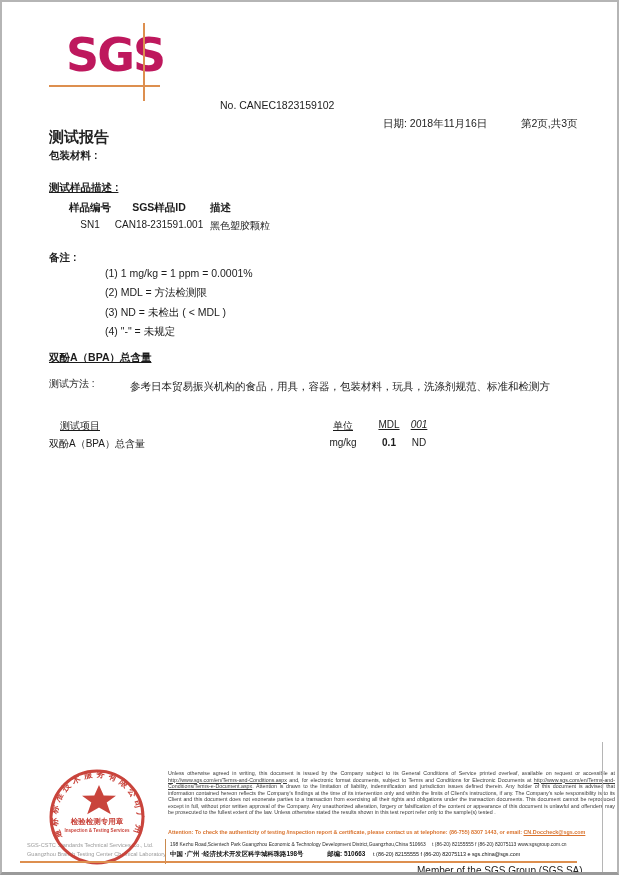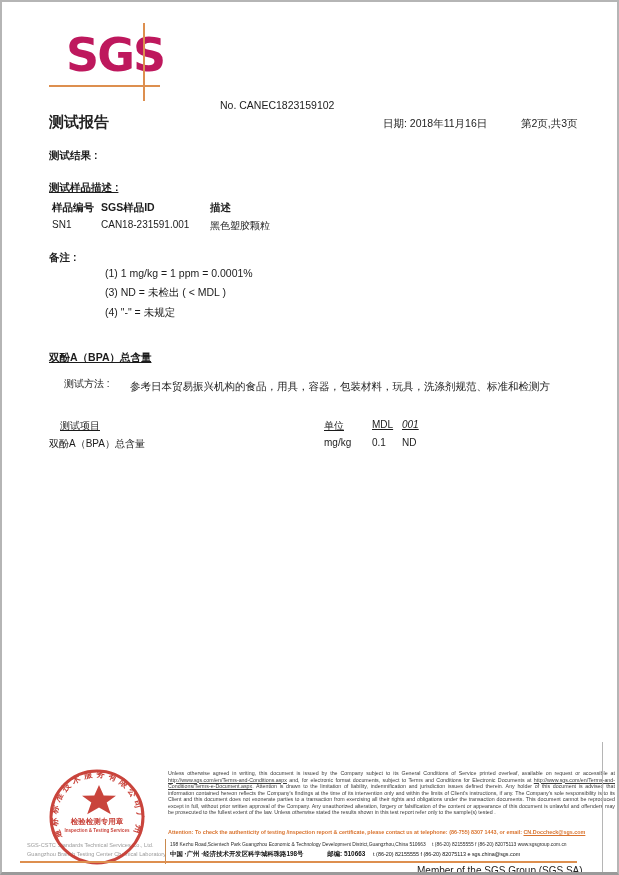--- a/index.html
+++ b/index.html
@@ -15,21 +15,21 @@
   .logo-text { font-weight:bold; font-size:46px; color:#be185d; letter-spacing:-2px; font-family:"DejaVu Sans","Liberation Sans",sans-serif; }
   .orange-h { height:2px; background:#dd8f4f; }
   .orange-v { width:2px; background:#dd8f4f; }
   
   .report-title { font-size:15px; font-weight:bold; color:#222; }
   .hdr-txt { font-size:10.5px; color:#222; }
   
   .lbl { font-size:10.5px; font-weight:bold; color:#1c1c1c; }
   .lbl.u { text-decoration:underline; }
   .txt { font-size:10px; color:#1c1c1c; }
-  .ctr { text-align:left; }
+  .ctr { text-align:center; }
   .und { text-decoration:underline; }
   .ital { font-style:italic; }
   .remarks { font-size:10.5px; line-height:19.3px; color:#1c1c1c; }
   .method-p { font-size:10.5px; line-height:19px; color:#1c1c1c; width:470px; }
   
   .company-gray { font-size:5.6px; line-height:9px; color:#9b9b9b; }
   .disclaimer { width:447px; font-size:5.3px; line-height:6.55px; color:#3c3c3c; text-align:justify; }
   .disclaimer .link { text-decoration:underline; }
   .attention { width:447px; font-size:5.4px; line-height:6.3px; color:#d9732e; font-weight:bold; }
   .attention .email { text-decoration:underline; }
@@ -43,58 +43,59 @@
 </style>
 </head>
 <body>
 
 <div class="page">
 
   <div class="abs logo-text" style="left:64px; top:26px;">SGS</div>
   <div class="abs orange-h" style="left:47px; top:83px; width:111px;"></div>
   <div class="abs orange-v" style="left:141px; top:21px; height:78px;"></div>
 
-  <div class="abs report-title" style="left:47px; top:111px;text-align:right;">测试报告</div>
+  <div class="abs report-title" style="left:47px; top:126px;text-align:right;">测试报告</div>
   <div class="abs hdr-txt" style="left:218px; top:97px;">No. CANEC1823159102</div>
   <div class="abs hdr-txt" style="left:381px; top:115px;">日期: 2018年11月16日</div>
   <div class="abs hdr-txt" style="left:519px; top:115px;text-align:center;">第2页,共3页</div>
 
-  <div class="abs lbl" style="left:47px; top:147px;">测试结果 :</div>
+  <div class="abs lbl" style="left:47px; top:147px;">包装材料 :</div>
   <div class="abs lbl u" style="left:47px; top:179px;">测试样品描述 :</div>
 
   <div>
     <div class="abs lbl ctr" style="left:50px; top:199px; width:76px;">样品编号</div>
     <div class="abs lbl ctr" style="left:99px; top:199px; width:116px;">SGS样品ID</div>
     <div class="abs lbl" style="left:208px; top:199px;">描述</div>
     <div class="abs txt ctr" style="left:50px; top:217px; width:76px;">SN1</div>
     <div class="abs txt ctr" style="left:99px; top:217px; width:116px;">CAN18-231591.001</div>
     <div class="abs txt" style="left:208px; top:217px;">黑色塑胶颗粒</div>
   </div>
 
   <div class="abs lbl" style="left:47px; top:249px;">备注 :</div>
   <div class="abs remarks" style="left:103px; top:262px;">
     <div>(1) 1 mg/kg = 1 ppm = 0.0001%</div>
+    <div>(2) MDL = 方法检测限</div>
     <div>(3) ND = 未检出 ( &lt; MDL )</div>
     <div>(4) "-" = 未规定</div>
   </div>
 
   <div class="abs lbl u" style="left:47px; top:349px;">双酚A（BPA）总含量</div>
-  <div class="abs txt" style="left:47px; top:375px;margin-left:15px;">测试方法 :</div>
+  <div class="abs txt" style="left:47px; top:375px;">测试方法 :</div>
   <div class="abs method-p" style="left:103px; top:375px;text-align:center;">
     <div>参考日本贸易振兴机构的食品，用具，容器，包装材料，玩具，洗涤剂规范、标准和检测方</div>
   </div>
 
   <div>
     <div class="abs txt und" style="left:58px; top:417px;">测试项目</div>
     <div class="abs txt und ctr" style="left:322px; top:417px; width:38px;">单位</div>
     <div class="abs txt und ctr" style="left:370px; top:417px; width:34px;">MDL</div>
     <div class="abs txt und ital ctr" style="left:400px; top:417px; width:34px;">001</div>
     <div class="abs txt" style="left:47px; top:435px;">双酚A（BPA）总含量</div>
     <div class="abs txt ctr" style="left:322px; top:435px; width:38px;">mg/kg</div>
-    <div class="abs txt ctr" style="left:370px; top:435px; width:34px;">0.1</div>
+    <div class="abs txt ctr" style="left:370px; top:435px; width:34px;font-weight:bold;">0.1</div>
     <div class="abs txt ctr" style="left:400px; top:435px; width:34px;">ND</div>
   </div>
 
   <div class="abs company-gray" style="left:25px; top:839px; width:145px;">
     <div>SGS-CSTC Standards Technical Services Co., Ltd.</div>
     <div>Guangzhou Branch Testing Center Chemical Laboratory</div>
   </div>
 
   <svg class="abs stamp-svg" style="left:40px; top:762px;" width="110" height="110" viewBox="0 0 110 110">
     <defs>

